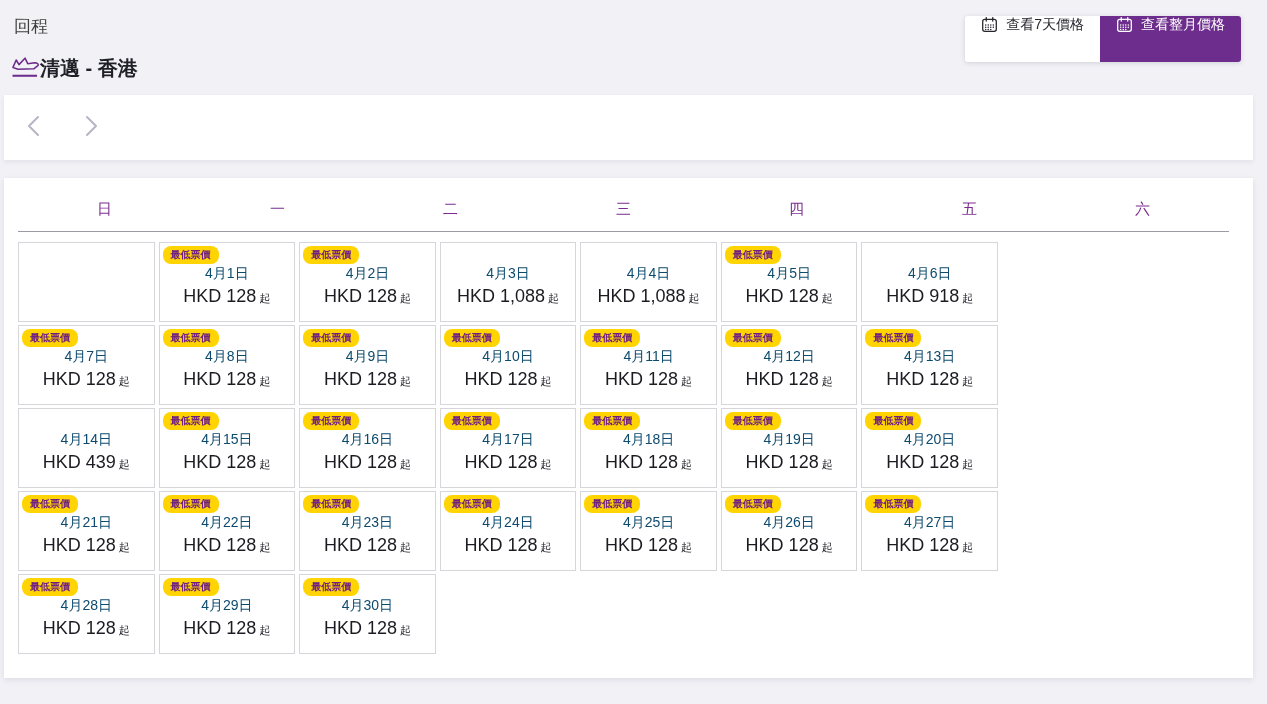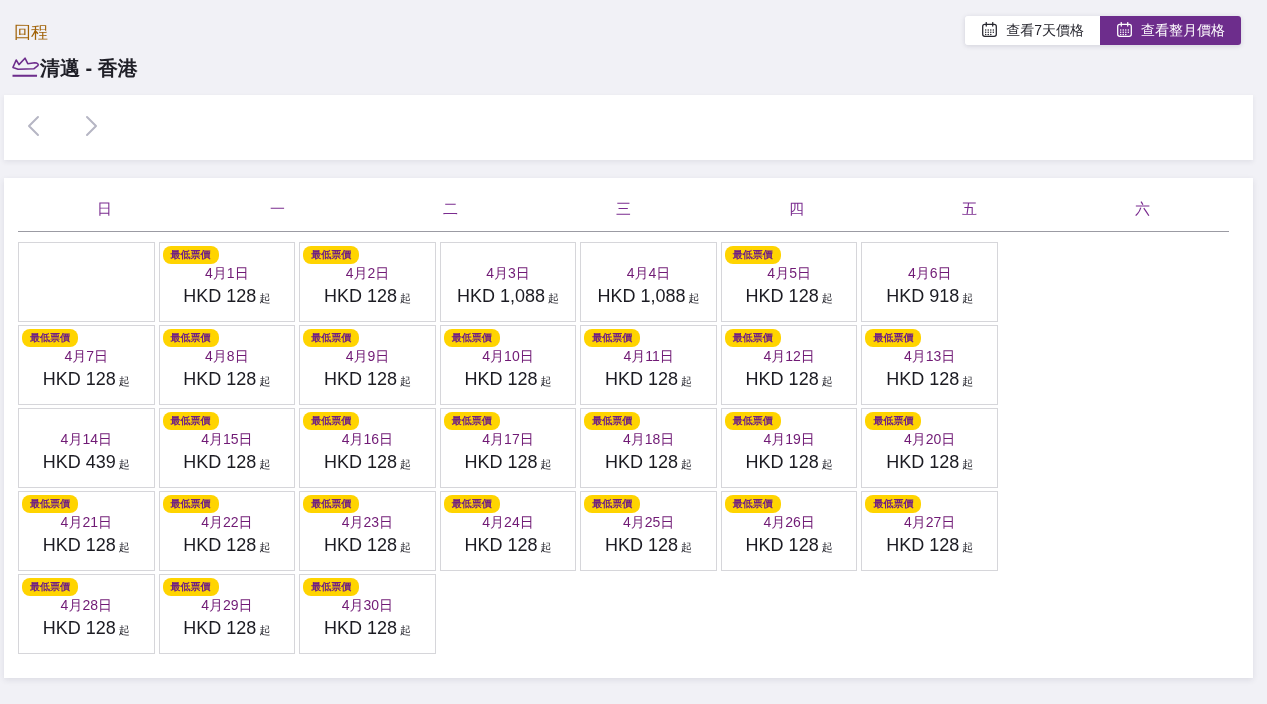--- a/index.html
+++ b/index.html
@@ -7,38 +7,38 @@
   body {
     font-family: "Liberation Sans", "DejaVu Sans", sans-serif;
     background: #f1f1f6;
     position: relative;
     overflow: hidden;
     color: #1e1e26;
   }
 
   
   .trip-label {
-    position: absolute; left: 14px; top: 21px;
-    font-size: 17px; font-weight: 500; color: #a16207;
+    position: absolute; left: 14px; top: 15px;
+    font-size: 17px; font-weight: 500; color: #404040;
   }
   .route-row {
     position: absolute; left: 10px; top: 54px;
     display: flex; align-items: center; 
   }
   .route-title { font-size: 20px; font-weight: 700; color: #202028; }
 
   
   .view-toggle {
     position: absolute; top: 16px; right: 26px;
     display: flex; border-radius: 3px; overflow: hidden;
     box-shadow: 0 1px 5px rgba(30,30,60,0.15);
   }
   .view-btn {
-    height: 29px; padding: 0 16px;
-    display: flex; align-items: center; gap: 8px;
+    height: 46px; padding: 0 16px;
+    display: flex; align-items: flex-start; gap: 8px;
     font-size: 14px; border: none; cursor: pointer;
     font-family: inherit;
   }
   .view-btn.inactive { background: #ffffff; color: #26262e; }
   .view-btn.active { background: #6d2d8c; color: #ffffff; }
 
   
   .month-bar {
     position: absolute; left: 4px; top: 95px;
     width: 1249px; height: 65px; background: #ffffff;
@@ -86,21 +86,21 @@
   .cell.hidden { visibility: hidden; }
   .badge {
     position: absolute; top: 3px; left: 3px;
     background: #ffd400; color: #702082;
     font-size: 10px; font-weight: 700; line-height: 1;
     padding: 4px 8px 4px; border-radius: 8px;
     white-space: nowrap;
   }
   .cell-date {
     margin-top: 22px; text-align: center;
-    font-size: 14px; color: #701a75;
+    font-size: 14px; color: #0c4a6e;
   }
   .cell-price {
     margin-top: 3px; text-align: center;
     font-size: 18px; font-weight: 500; color: #1b1b22;
   }
   .cell-price .from {
     font-size: 11px; font-weight: 400; margin-left: 3px; color: #26262e;
   }
 </style>
 </head>

